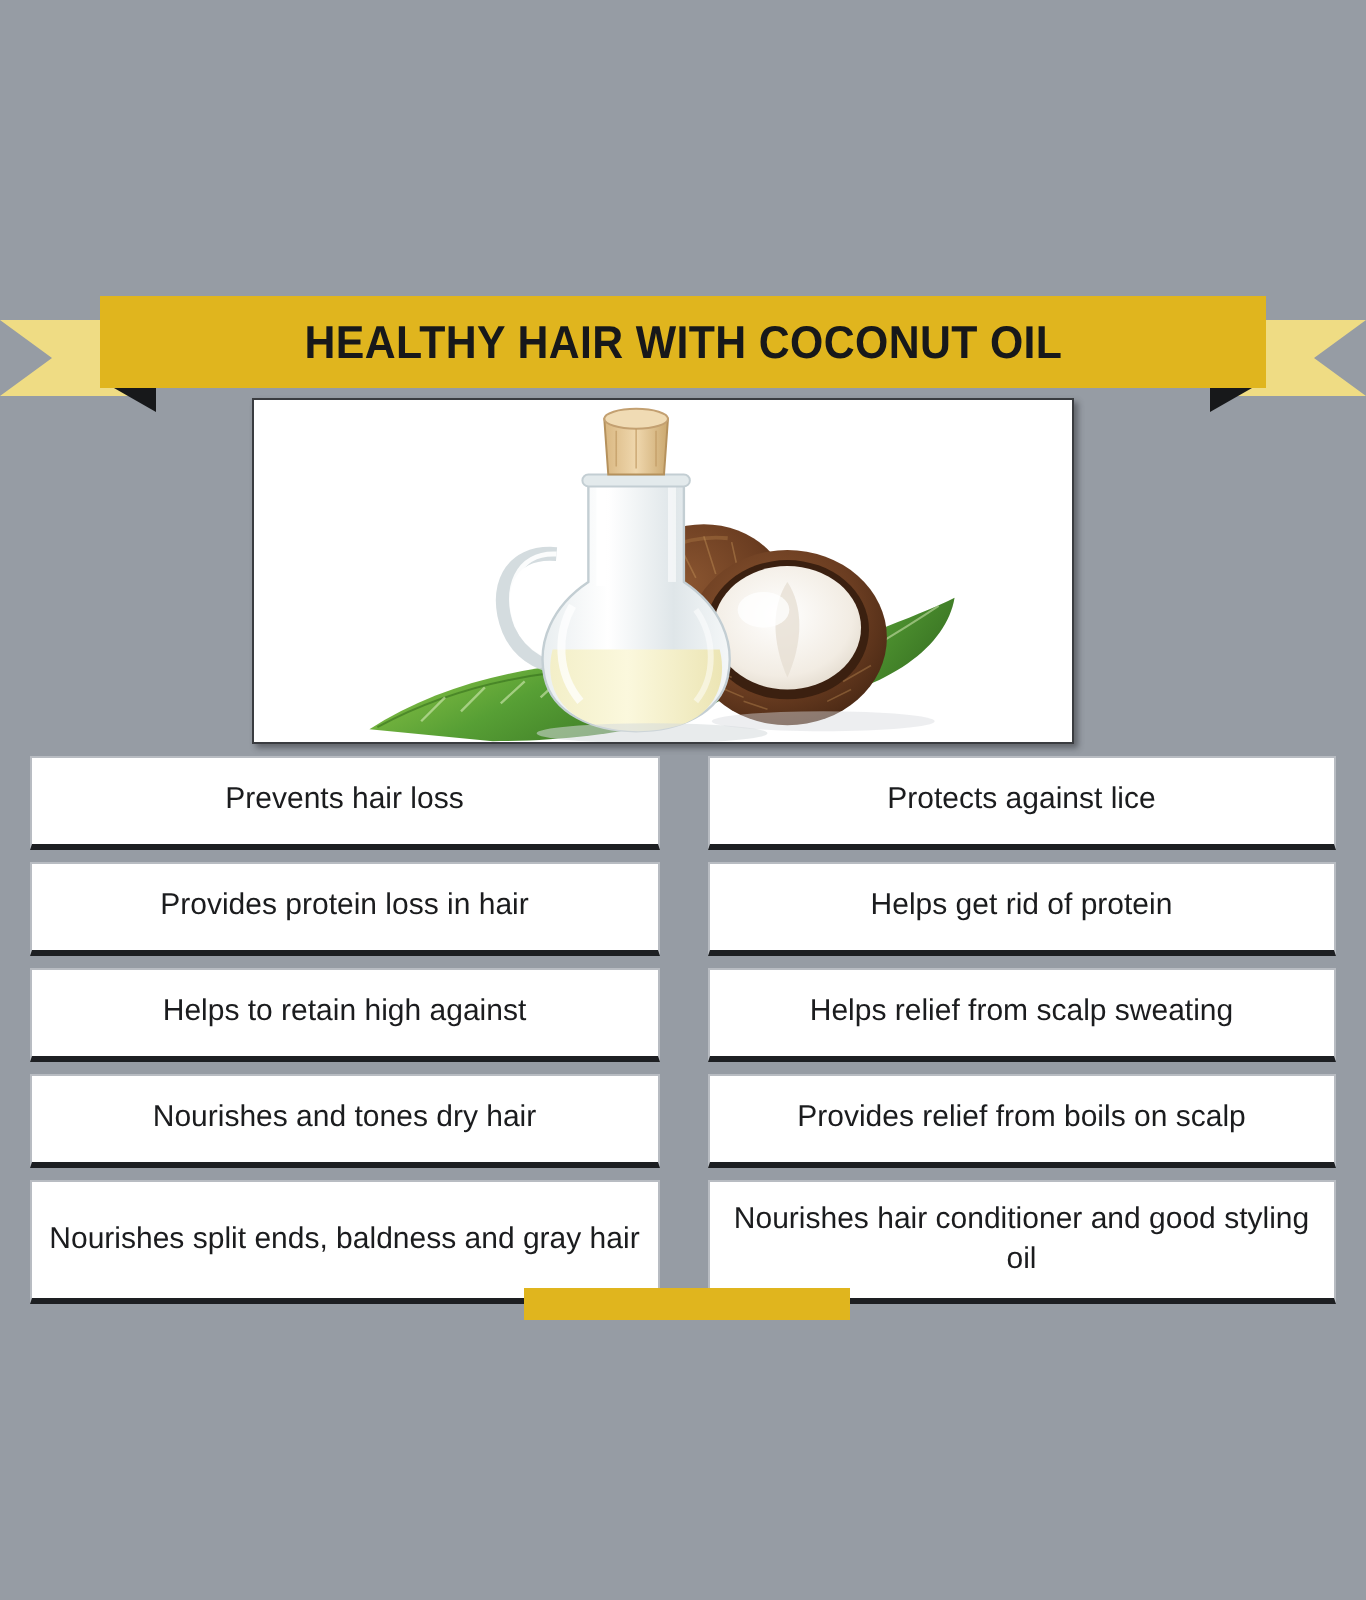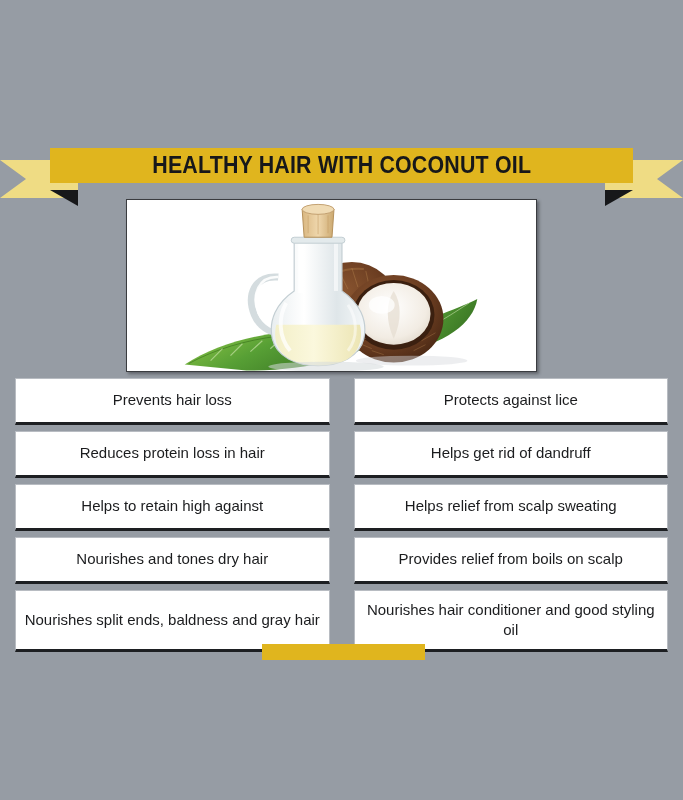--- a/index.html
+++ b/index.html
@@ -56,21 +56,21 @@
   }
   .ribbon-fold.right {
     right: 50px;
     clip-path: polygon(0 0, 28px 0, 0 16px);
   }
   .ribbon-band {
     position: absolute;
     left: 50px;
     top: 0;
     width: 583px;
-    height: 35px;
+    height: 46px;
     background: #e0b51e;
     display: flex;
     align-items: center;
     justify-content: center;
   }
   .ribbon-title {
     color: #17181a;
     font-size: 23px;
     font-weight: bold;
     letter-spacing: 0.2px;
@@ -241,39 +241,39 @@
     </svg>
   </div>
 
   <div class="columns">
 
     <div class="column">
       <div class="card">
         <span class="card-text">Prevents hair loss</span>
       </div>
       <div class="card">
-        <span class="card-text">Reduces protein loss in hair</span>
+        <span class="card-text">Provides protein loss in hair</span>
       </div>
       <div class="card">
         <span class="card-text">Helps to retain high against</span>
       </div>
       <div class="card">
         <span class="card-text">Nourishes and tones dry hair</span>
       </div>
       <div class="card tall">
         <span class="card-text">Nourishes split ends, baldness and gray hair</span>
       </div>
     </div>
 
     <div class="column">
       <div class="card">
         <span class="card-text">Protects against lice</span>
       </div>
       <div class="card">
-        <span class="card-text">Helps get rid of dandruff</span>
+        <span class="card-text">Helps get rid of protein</span>
       </div>
       <div class="card">
         <span class="card-text">Helps relief from scalp sweating</span>
       </div>
       <div class="card">
         <span class="card-text">Provides relief from boils on scalp</span>
       </div>
       <div class="card tall">
         <span class="card-text">Nourishes hair conditioner and good styling oil</span>
       </div>

